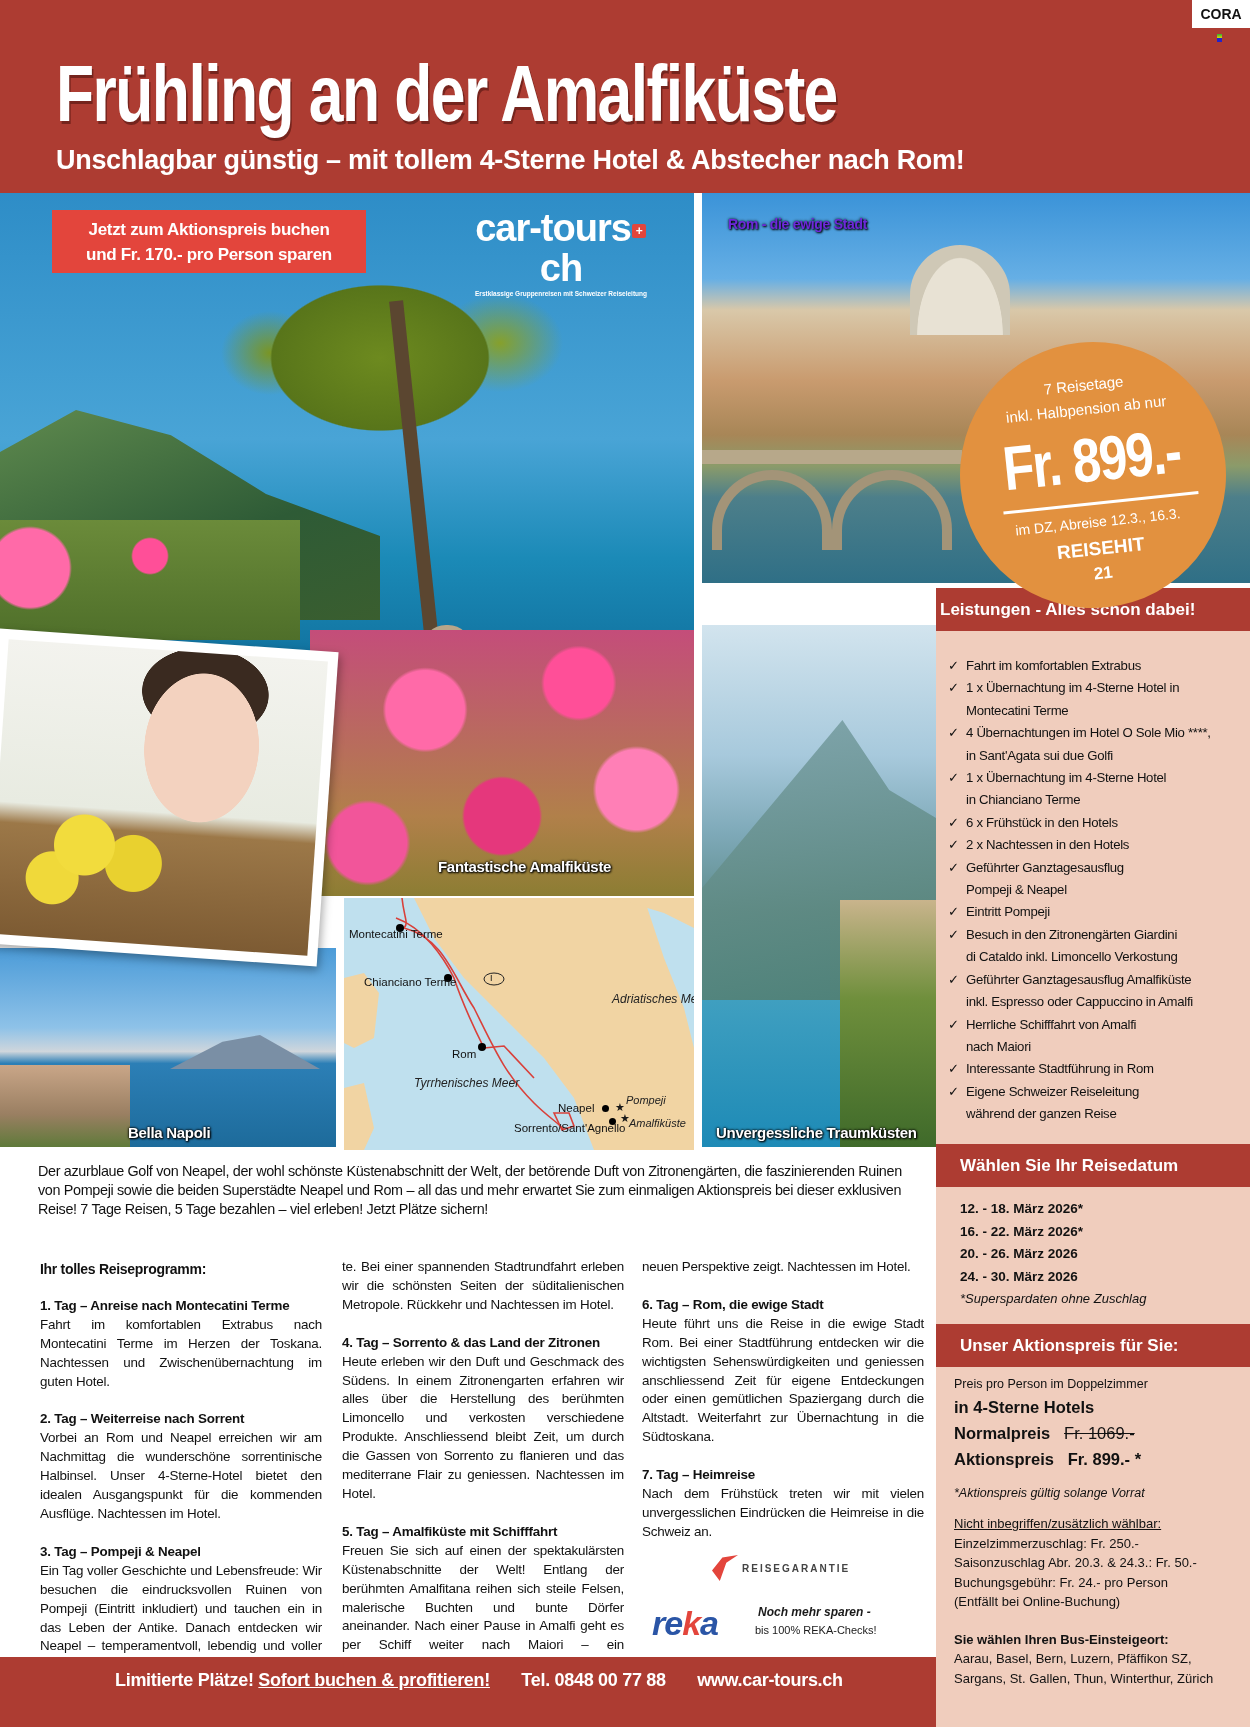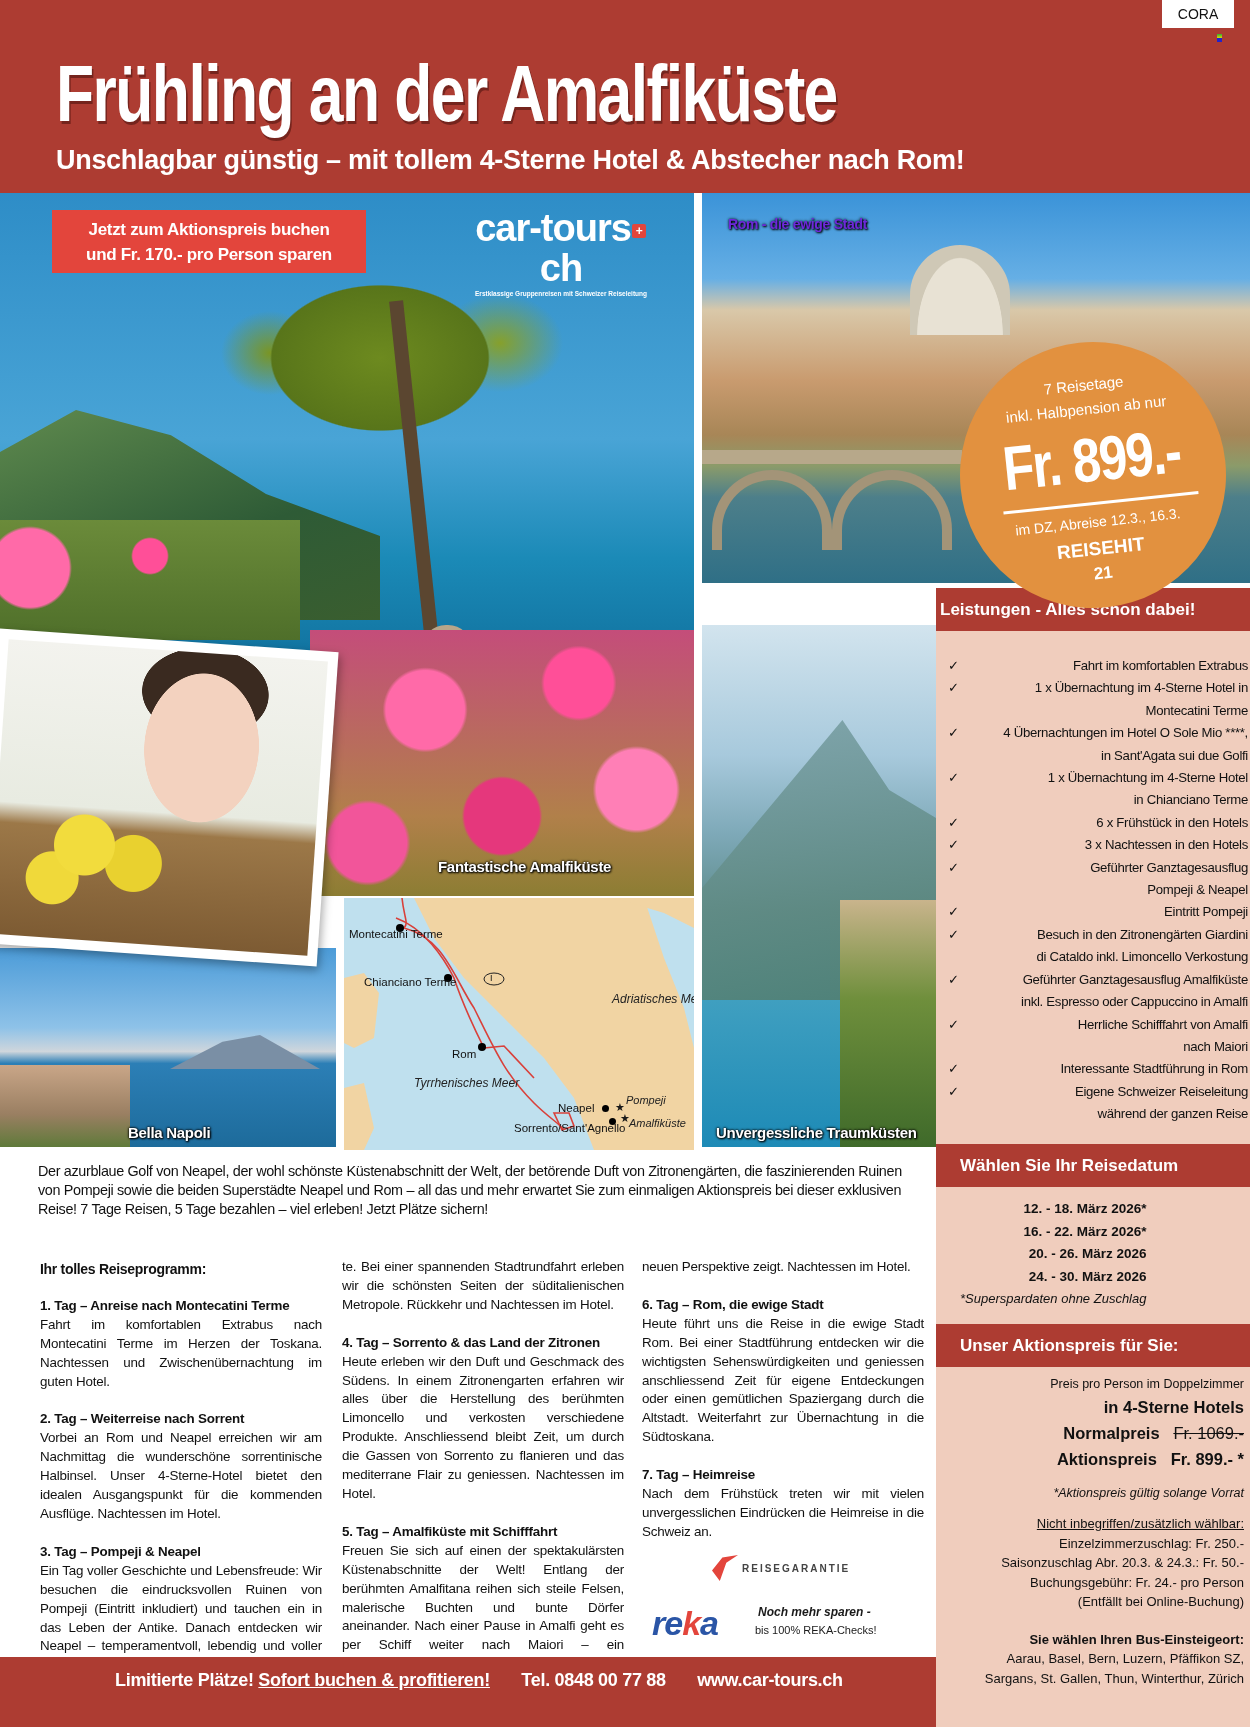--- a/index.html
+++ b/index.html
@@ -2,21 +2,21 @@
 <html><head>
 <meta charset="utf-8">
 <style>
   *{box-sizing:border-box;margin:0;padding:0;}
   html,body{width:1250px;height:1727px;overflow:hidden;background:#fff;}
   body{font-family:"Liberation Sans",sans-serif;color:#1a1a1a;position:relative;}
   .abs{position:absolute;}
 
   
   .header{left:0;top:0;width:1250px;height:193px;background:#ad3c32;}
-  .cora{right:16px;top:0;width:72px;height:28px;background:#fff;color:#111;font-weight:normal;font-size:14px;display:flex;align-items:center;justify-content:center;font-family:"Liberation Sans",sans-serif;}
+  .cora{right:0;top:0;width:58px;height:28px;background:#fff;color:#111;font-weight:bold;font-size:14px;display:flex;align-items:center;justify-content:center;font-family:"Liberation Sans",sans-serif;}
   .pix{left:1217px;top:34px;width:5px;height:8px;background:linear-gradient(#3a3,#dd0 50%,#22c 50%);}
   .title{left:56px;top:48px;font-family:"Liberation Sans",sans-serif;font-weight:bold;font-size:80px;color:#fff;letter-spacing:-2px;transform:scaleX(0.78);transform-origin:left top;text-shadow:2px 3px 0 rgba(80,20,15,.6);white-space:nowrap;}
   .subtitle{left:56px;top:145px;font-size:27px;font-weight:bold;color:#fff;white-space:nowrap;letter-spacing:-0.3px;}
 
   
   .photo{overflow:hidden;}
   .ph-main{left:0;top:193px;width:694px;height:703px;
     background:
       radial-gradient(ellipse 180px 120px at 380px 165px,#6d8a1f 0%,#58751a 60%,transparent 61%),
       radial-gradient(ellipse 70px 60px at 270px 160px,#7a9524 0%,transparent 70%),
@@ -87,21 +87,21 @@
   .badge{left:960px;top:342px;width:266px;height:266px;border-radius:50%;background:#e2913f;color:#fff;transform:rotate(-6deg);text-align:center;}
   .badge-l1{position:absolute;left:0;right:0;top:34px;font-size:15px;}
   .badge-l2{position:absolute;left:0;right:0;top:58px;font-size:15px;}
   .badge-price{position:absolute;left:0;right:0;top:82px;font-size:62px;font-weight:bold;letter-spacing:-2px;transform:scaleX(.82);}
   .badge-line{position:absolute;left:40px;right:30px;top:160px;height:3px;background:#fff;}
   .badge-l3{position:absolute;left:0;right:0;top:172px;font-size:14px;}
   .badge-l4{position:absolute;left:0;right:0;top:196px;font-size:19px;font-weight:bold;}
   .badge-l5{position:absolute;left:0;right:0;top:222px;font-size:17px;font-weight:bold;}
 
   
-  .rcol{left:936px;top:588px;width:314px;height:1139px;background:#f0cdbd;text-align:right;}
+  .rcol{left:936px;top:588px;width:314px;height:1139px;background:#f0cdbd;}
   .rhead{position:absolute;left:0;width:314px;height:43px;background:#ad3c32;color:#fff;font-weight:bold;font-size:17px;display:flex;align-items:center;padding-left:0;}
   .rlist{position:absolute;left:12px;width:300px;font-size:13.2px;line-height:22.4px;color:#111;}
   .rlist li{list-style:none;position:relative;padding-left:18px;letter-spacing:-0.3px;}
   .rlist li .chk{position:absolute;left:0;top:0;}
   .dates{position:absolute;left:24px;font-size:13.5px;line-height:22.5px;font-weight:bold;color:#111;}
   .small-i{font-style:italic;font-weight:normal;font-size:13px;}
   .pbox{position:absolute;left:18px;width:290px;color:#111;}
 
   
   .intro{left:38px;top:1162px;width:880px;font-size:14.4px;line-height:19px;letter-spacing:-0.35px;color:#111;}
@@ -202,21 +202,21 @@
 <div class="abs rcol">
   <div class="rhead" style="top:0;padding-left:4px;">
       <span style="padding-left:0;margin-left:0;">Leistungen - Alles schon dabei!</span>
     </div>
   <ul class="rlist" style="top:67px;">
     <li><span class="chk">✓</span><span>Fahrt im komfortablen Extrabus</span></li>
     <li><span class="chk">✓</span><span>1 x Übernachtung im 4-Sterne Hotel in</span><br><span>Montecatini Terme</span></li>
     <li><span class="chk">✓</span><span>4 Übernachtungen im Hotel O Sole Mio ****,</span><br><span>in Sant'Agata sui due Golfi</span></li>
     <li><span class="chk">✓</span><span>1 x Übernachtung im 4-Sterne Hotel</span><br><span>in Chianciano Terme</span></li>
     <li><span class="chk">✓</span><span>6 x Frühstück in den Hotels</span></li>
-    <li><span class="chk">✓</span><span>3 x Nachtessen in den Hotels</span></li>
+    <li><span class="chk">✓</span><span>2 x Nachtessen in den Hotels</span></li>
     <li><span class="chk">✓</span><span>Geführter Ganztagesausflug</span><br><span>Pompeji &amp; Neapel</span></li>
     <li><span class="chk">✓</span><span>Eintritt Pompeji</span></li>
     <li><span class="chk">✓</span><span>Besuch in den Zitronengärten Giardini</span><br><span>di Cataldo inkl. Limoncello Verkostung</span></li>
     <li><span class="chk">✓</span><span>Geführter Ganztagesausflug Amalfiküste</span><br><span>inkl. Espresso oder Cappuccino in Amalfi</span></li>
     <li><span class="chk">✓</span><span>Herrliche Schifffahrt von Amalfi</span><br><span>nach Maiori</span></li>
     <li><span class="chk">✓</span><span>Interessante Stadtführung in Rom</span></li>
     <li><span class="chk">✓</span><span>Eigene Schweizer Reiseleitung</span><br><span>während der ganzen Reise</span></li>
   </ul>
 
   <div class="rhead" style="top:556px;padding-left:24px;">

